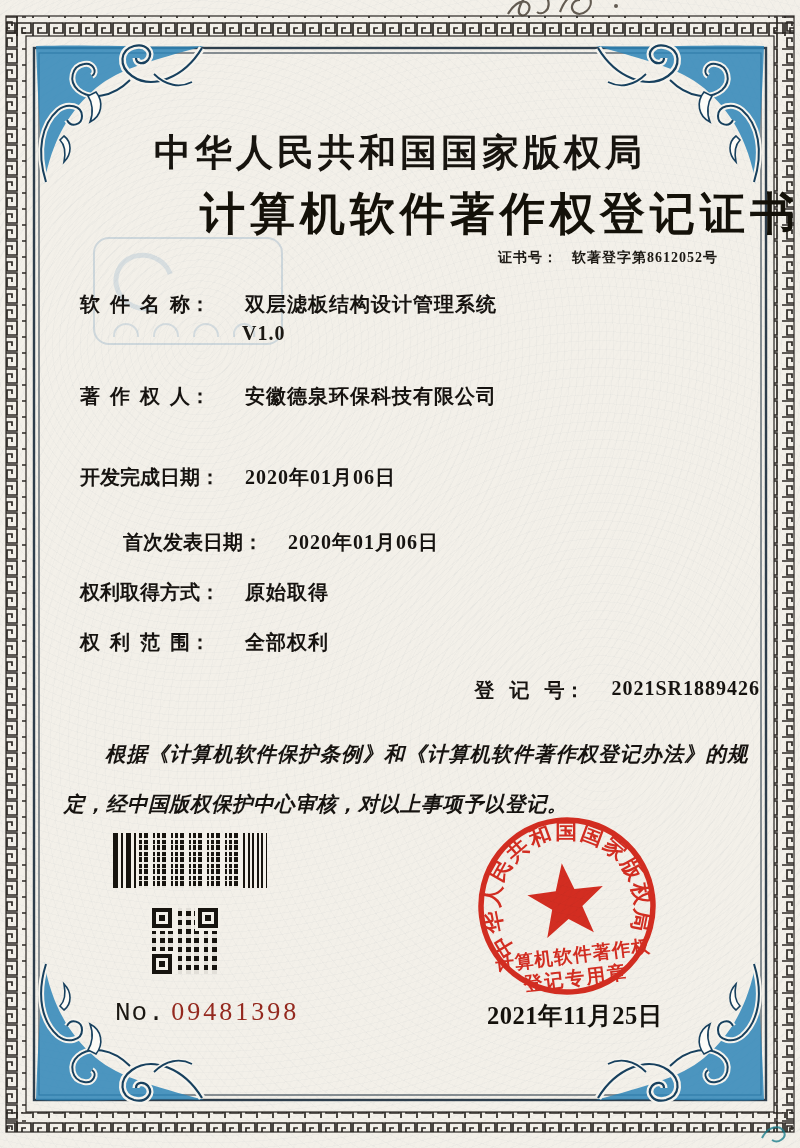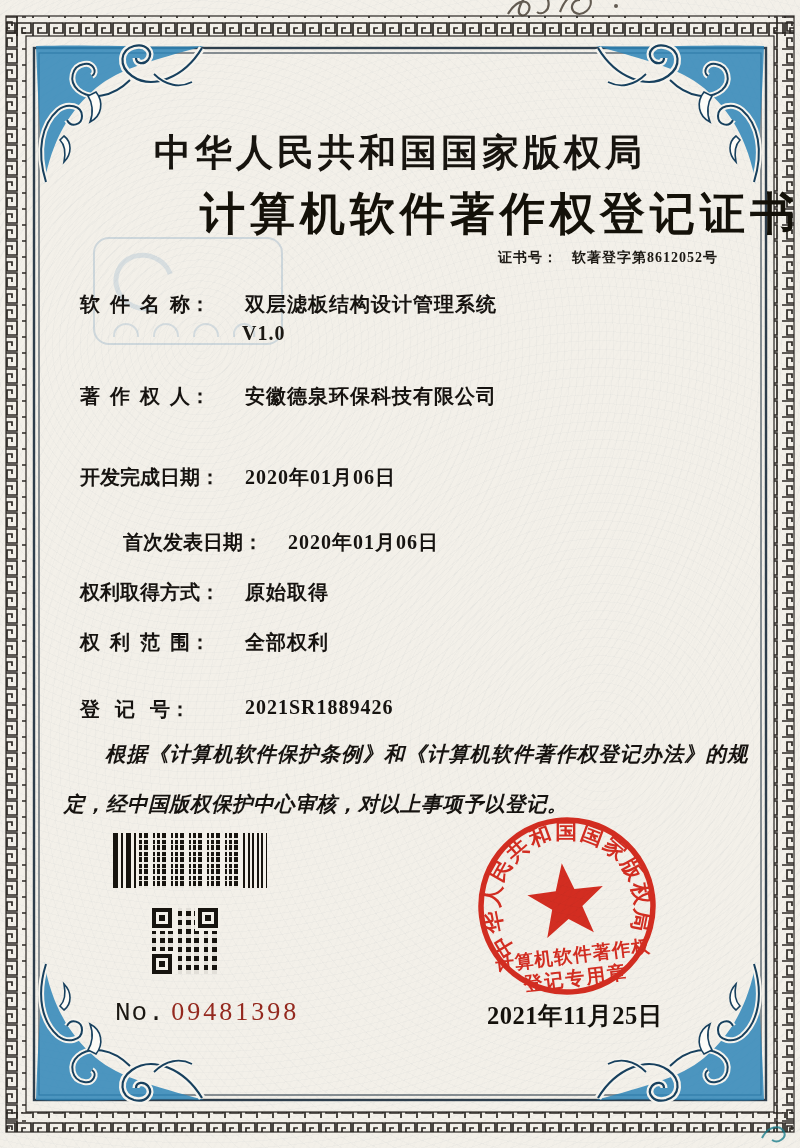--- a/index.html
+++ b/index.html
@@ -172,21 +172,21 @@
 <div class="abs field-row" style="top:579px;">
   <span class="flabel">权利取得方式：</span>
   <span class="fvalue">原始取得</span>
 </div>
 
 <div class="abs field-row" style="top:629px;">
   <span class="flabel">权  利  范  围：</span>
   <span class="fvalue">全部权利</span>
 </div>
 
-<div class="abs field-row" style="top:696px;">
+<div class="abs field-row" style="top:677px;text-align:right;">
   <span class="flabel">登   记   号：</span>
   <span class="fvalue">2021SR1889426</span>
 </div>
 
 <div class="abs statement">根据《计算机软件保护条例》和《计算机软件著作权登记办法》的规定，经中国版权保护中心审核，对以上事项予以登记。</div>
 
 <div class="abs barcode">
   <div class="guard-l"></div>
     <div class="core"></div>
     <div class="guard-r"></div>

